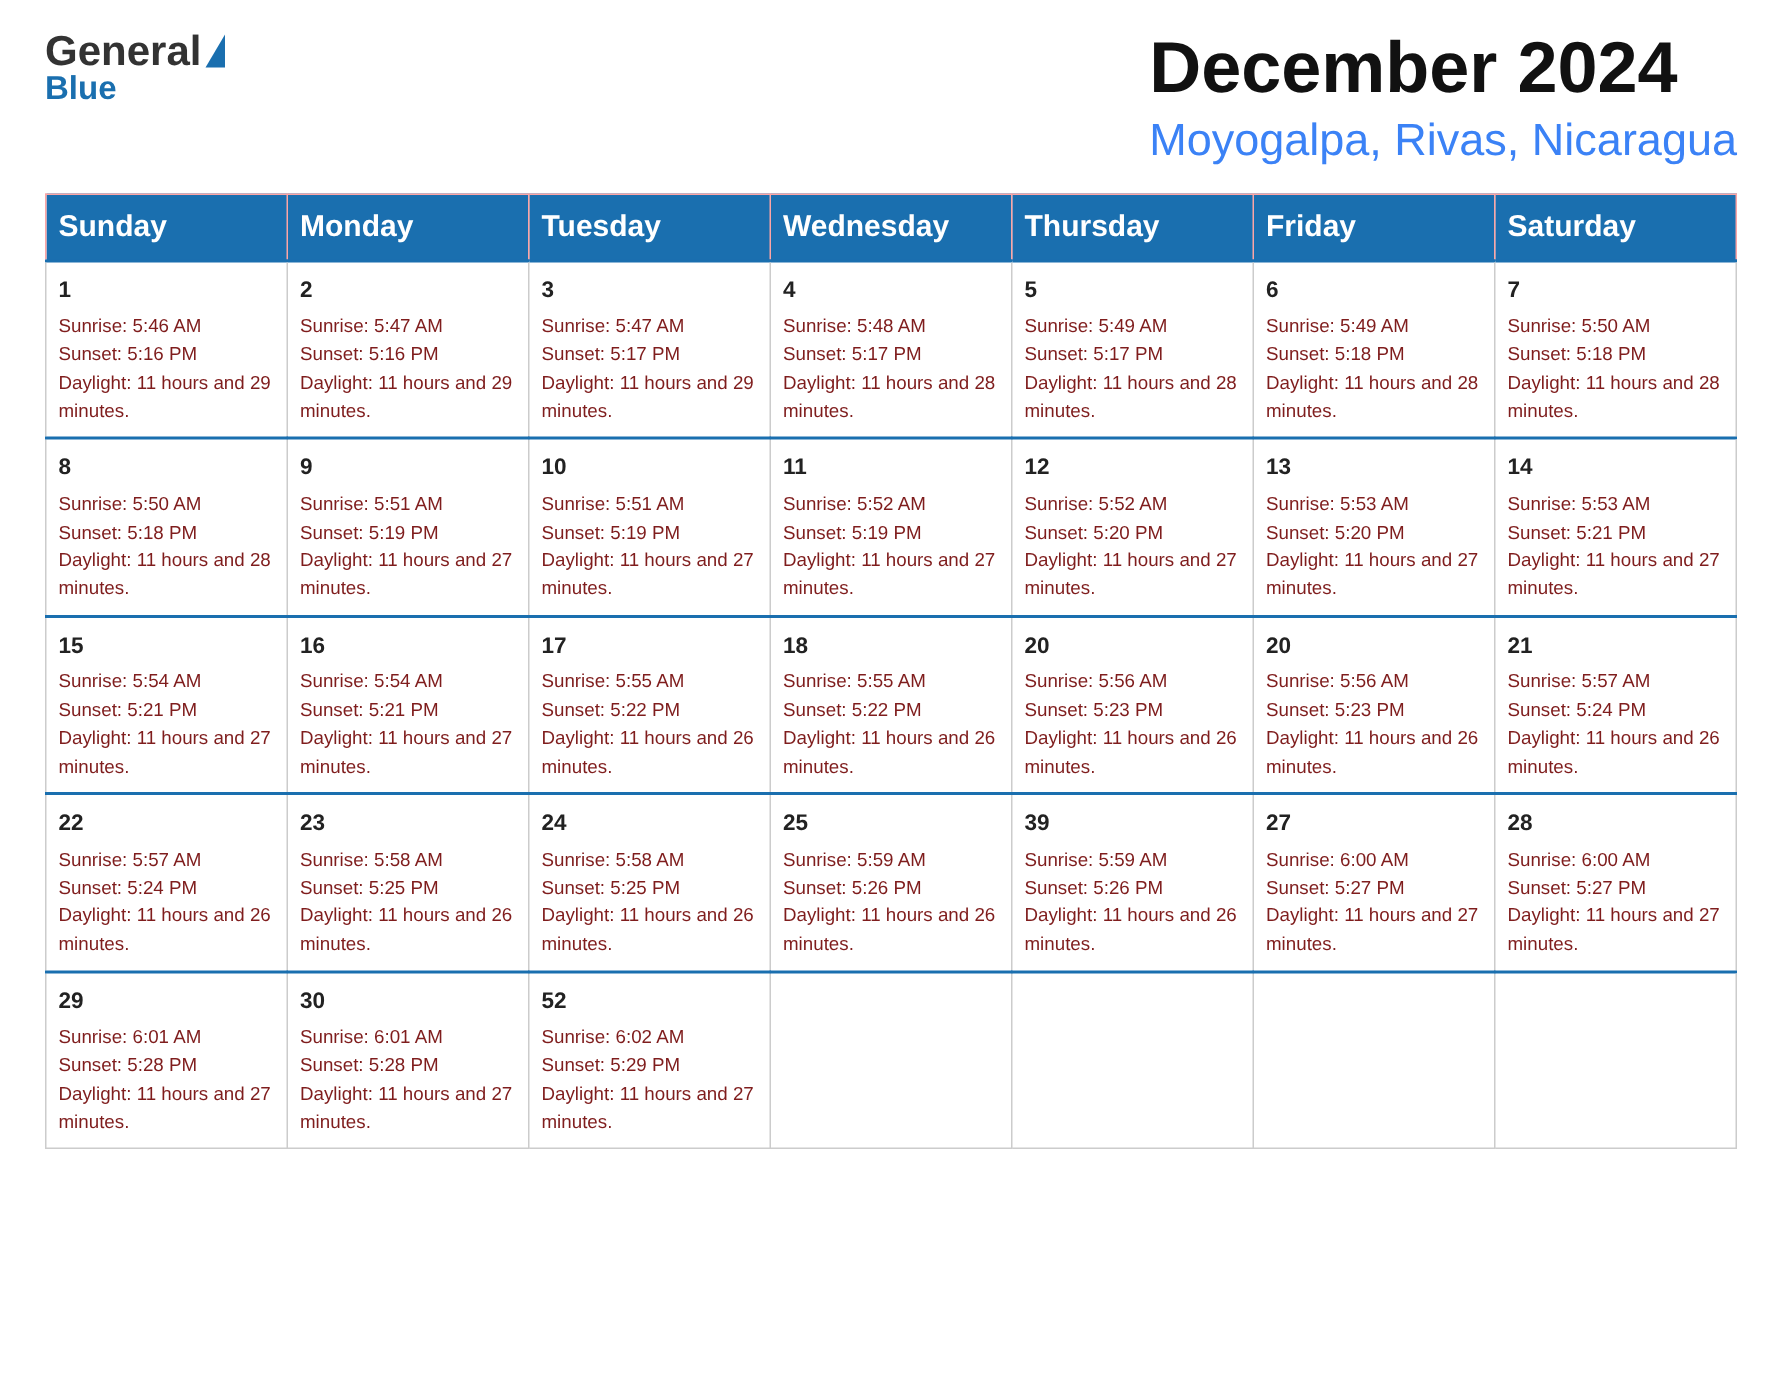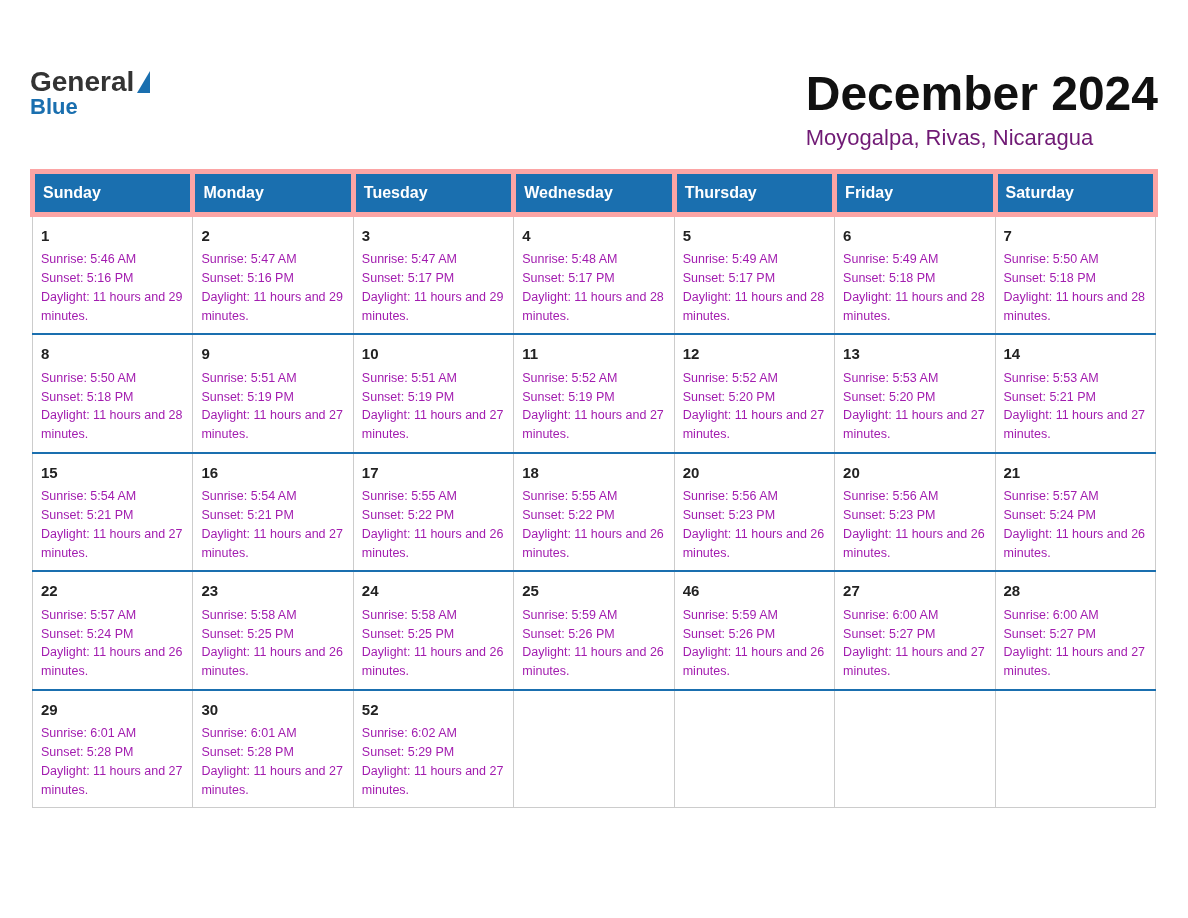--- a/index.html
+++ b/index.html
@@ -9,21 +9,20 @@
       color: #222;
       width: 1188px;
       min-height: 918px;
       padding: 20px 30px;
     }
     .header {
       display: flex;
       justify-content: space-between;
       align-items: flex-start;
       margin-bottom: 18px;
-      margin-top: 48px;
     }
     .logo {
       display: flex;
       flex-direction: column;
       align-items: flex-start;
     }
     .logo-text-general {
       font-size: 28px;
       font-weight: bold;
       color: #333;
@@ -41,37 +40,37 @@
     }
     .title-area {
     }
     .calendar-title {
       font-size: 48px;
       font-weight: bold;
       color: #111;
       line-height: 1.1;
     }
     .location-subtitle {
-      font-size: 22px;
-      color: #701a75;
+      font-size: 30px;
+      color: #3b82f6;
       margin-top: 4px;
     }
     table {
       width: 100%;
       border-collapse: collapse;
       table-layout: fixed;
     }
     thead tr th {
       background-color: #1a6faf;
       color: #fff;
-      font-size: 16px;
+      font-size: 20px;
       font-weight: bold;
       padding: 10px 8px;
       text-align: left;
-      border: 5px solid #fca5a5;
+      border: 1px solid #fca5a5;
     }
     tbody tr td {
       vertical-align: top;
       padding: 8px 8px;
       border: 1px solid #ccc;
       font-size: 12.5px;
       line-height: 1.5;
       min-height: 90px;
       background: #fff;
     }
@@ -81,21 +80,21 @@
     tbody tr td:first-child {
       border-left: 1px solid #ccc;
     }
     .day-number {
       font-size: 15px;
       font-weight: bold;
       display: block;
       margin-bottom: 3px;
     }
     .day-info {
-      color: #a21caf;
+      color: #7f1d1d;
       font-size: 12.5px;
     }
     tbody tr td.empty {
       background: #fff;
     }
     tbody tr {
       border-top: 2px solid #1a6faf;
     }
   </style>
 </head>
@@ -231,21 +230,21 @@
         </td>
         <td>
           <span class="day-number">24</span>
           <div class="day-info">Sunrise: 5:58 AM<br>Sunset: 5:25 PM<br>Daylight: 11 hours and 26 minutes.</div>
         </td>
         <td>
           <span class="day-number">25</span>
           <div class="day-info">Sunrise: 5:59 AM<br>Sunset: 5:26 PM<br>Daylight: 11 hours and 26 minutes.</div>
         </td>
         <td>
-          <span class="day-number">46</span>
+          <span class="day-number">39</span>
           <div class="day-info">Sunrise: 5:59 AM<br>Sunset: 5:26 PM<br>Daylight: 11 hours and 26 minutes.</div>
         </td>
         <td>
           <span class="day-number">27</span>
           <div class="day-info">Sunrise: 6:00 AM<br>Sunset: 5:27 PM<br>Daylight: 11 hours and 27 minutes.</div>
         </td>
         <td>
           <span class="day-number">28</span>
           <div class="day-info">Sunrise: 6:00 AM<br>Sunset: 5:27 PM<br>Daylight: 11 hours and 27 minutes.</div>
         </td>

